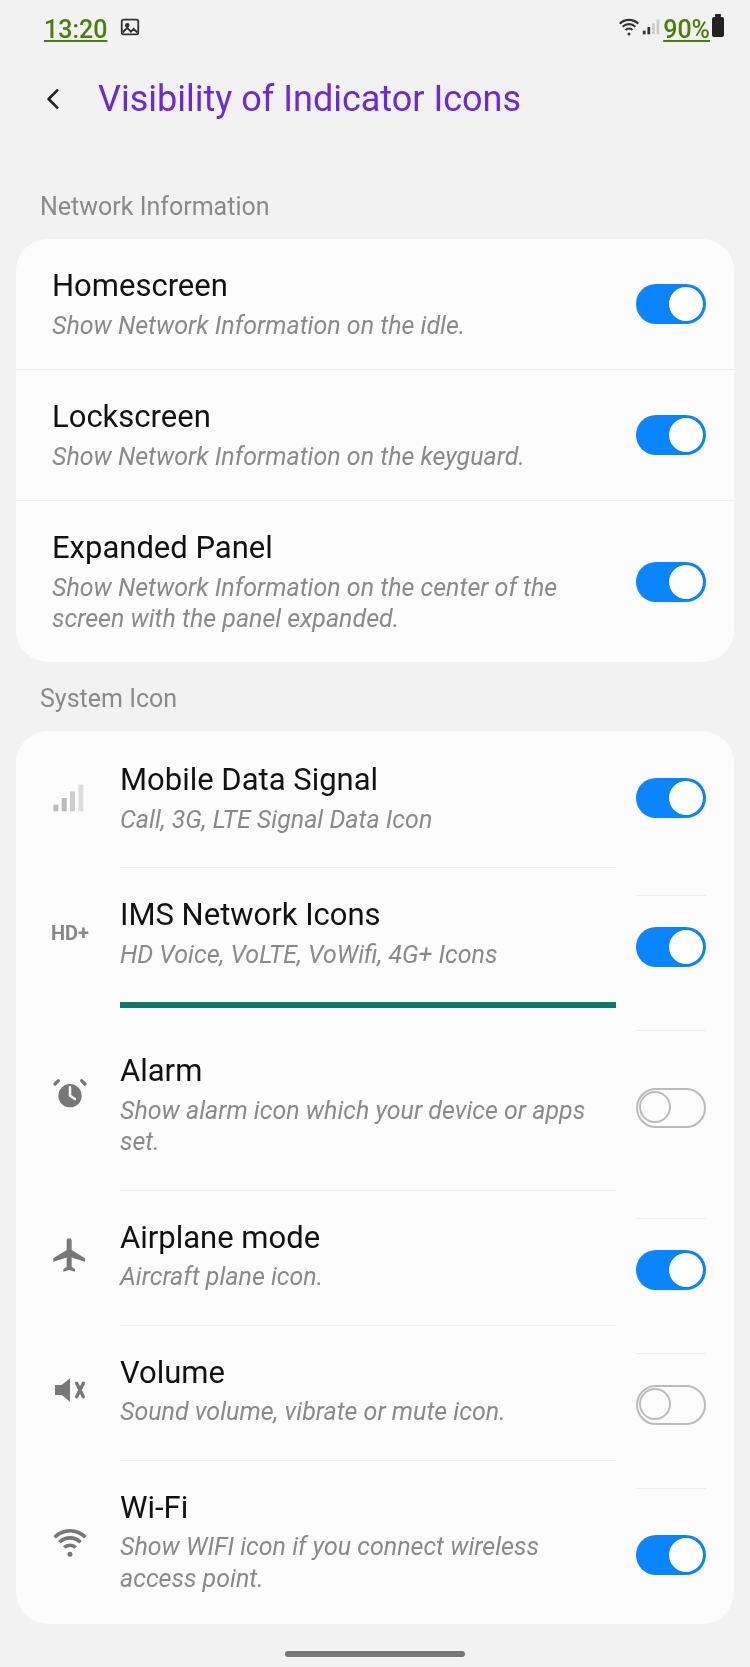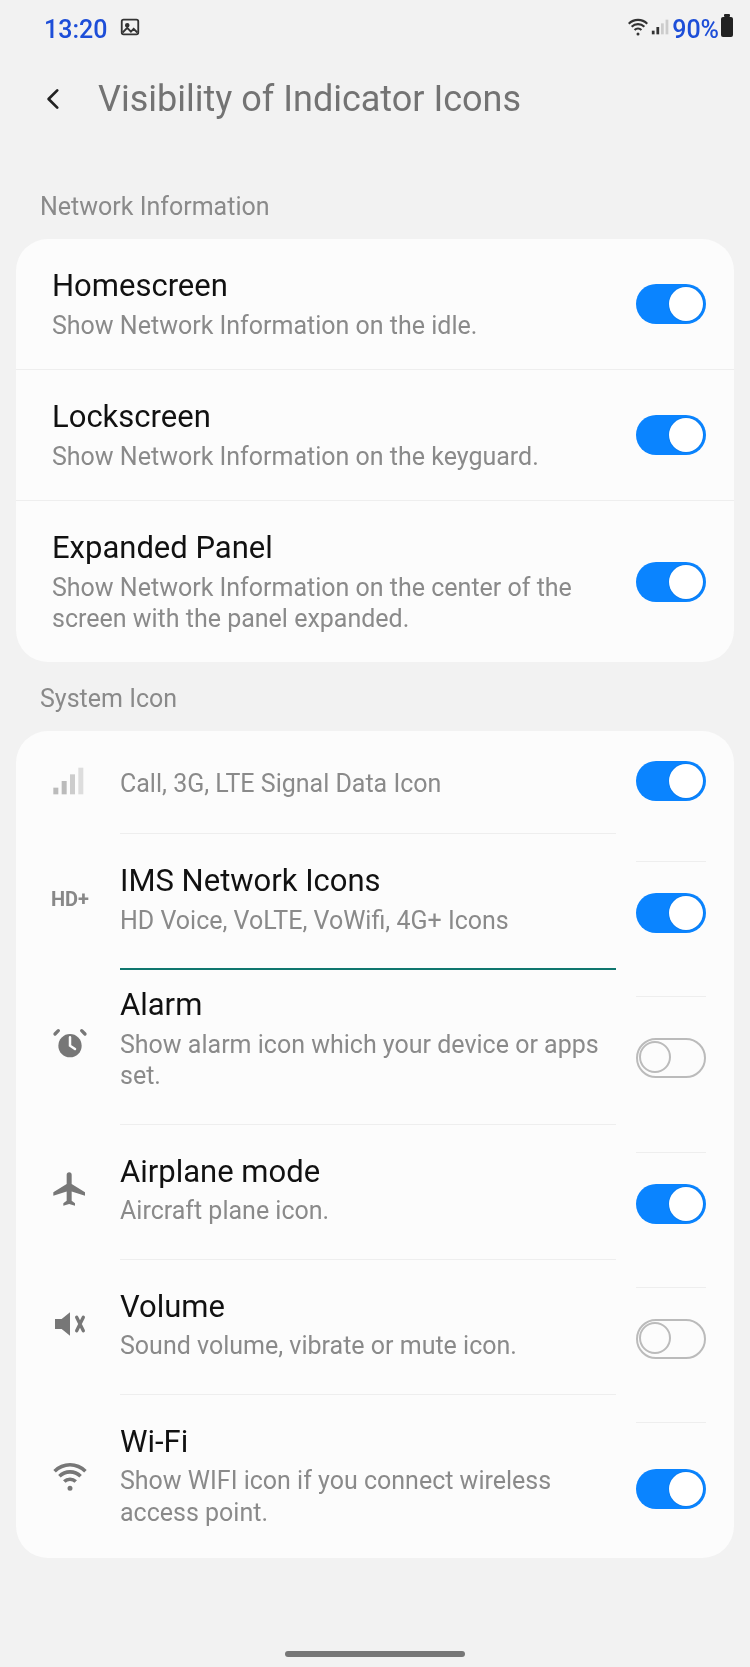--- a/index.html
+++ b/index.html
@@ -8,35 +8,36 @@
     height: 1667px;
     background: #f2f2f2;
     font-family: -apple-system, BlinkMacSystemFont, "Segoe UI", Roboto, Arial, sans-serif;
     color: #000;
     overflow: hidden;
   }
   .status-bar {
     display: flex;
     justify-content: space-between;
     align-items: center;
-    padding: 14px 15px 10px 44px;
+    padding: 14px 24px 10px 44px;
     font-size: 25px;
     font-weight: 500;
-    color: #1d4ed8;
+    color: #4d7c0f;
+    text-decoration: underline;
   }
   .status-left { display: flex; align-items: center; gap: 12px; }
   .status-right { display: flex; align-items: center; }
   .header {
     display: flex;
     align-items: center;
     padding: 24px 40px 50px 40px;
     gap: 30px;
   }
   .back-btn { width: 28px; height: 28px; display:flex; align-items:center; justify-content:center; }
-  .page-title { font-size: 36px; font-weight: 400; color: #737373; text-align: center; }
+  .page-title { font-size: 36px; font-weight: 400; color: #6d28d9; text-align: center; }
   .section-label {
     font-size: 25px;
     color: #8a8a8a;
     padding: 22px 40px 18px 40px;
   }
   .card {
     background: #fcfcfc;
     border-radius: 32px;
     margin: 0 16px;
     padding: 0;
@@ -51,21 +52,21 @@
   .row-icon {
     width: 60px;
     flex-shrink: 0;
     display: flex;
     align-items: center;
     justify-content: center;
     color: #888;
   }
   .row-text { flex: 1; min-width: 0; }
   .row-title { font-size: 31px; font-weight: 400; color: #111; line-height: 1.25; }
-  .row-sub { font-size: 25px; color: #8a8a8a; line-height: 1.25; margin-top: 4px; }
+  .row-sub { font-size: 25px; color: #8a8a8a; line-height: 1.25; margin-top: 4px; font-style: italic; }
   .toggle {
     width: 70px; height: 40px; border-radius: 20px;
     position: relative; flex-shrink: 0;
   }
   .toggle .knob {
     position: absolute; width: 34px; height: 34px; border-radius: 50%;
     top: 3px; background: #fff;
   }
   .toggle.on { background: #0a84ff; }
   .toggle.on .knob { right: 3px; box-shadow: 0 0 0 1px rgba(0,0,0,0.05); }
@@ -166,20 +167,21 @@
   <div class="row">
     <div class="row-icon">
       <svg width="40" height="40" viewBox="0 0 24 24">
           <rect x="2" y="16" width="3" height="4" fill="#bbb"></rect>
           <rect x="7" y="12" width="3" height="8" fill="#bbb"></rect>
           <rect x="12" y="8" width="3" height="12" fill="#ccc"></rect>
           <rect x="17" y="4" width="3" height="16" fill="#ddd"></rect>
         </svg>
     </div>
     <div class="row-text">
+      <div class="row-title">Mobile Data Signal</div>
       <div class="row-sub">Call, 3G, LTE Signal Data Icon</div>
     </div>
     <div class="toggle on">
         <div class="knob"></div>
       </div>
   </div>
 
   <div class="row" style="border-top:none;">
     <div class="row-icon">
       <span class="hd-text">HD+</span>
@@ -196,21 +198,21 @@
   </div>
 
   <div class="row" style="border-top:none;">
     <div class="row-icon">
       <svg width="40" height="40" viewBox="0 0 24 24" fill="#777">
           <circle cx="12" cy="13" r="7"></circle>
           <path d="M12 8v5l3 2" stroke="#fcfcfc" stroke-width="1.5" fill="none" stroke-linecap="round"></path>
           <path d="M5 4l-2 2M19 4l2 2" stroke="#777" stroke-width="2" stroke-linecap="round"></path>
         </svg>
     </div>
-    <div class="row-text" style="border-top:2px solid #0f766e; padding-top:16px;">
+    <div class="row-text" style="border-top:6px solid #0f766e; padding-top:44px;">
       <div class="row-title">Alarm</div>
       <div class="row-sub">Show alarm icon which your device or apps set.</div>
     </div>
     <div style="border-top:1px solid #eee; padding-top:28px; align-self:stretch; display:flex; align-items:center;">
       <div class="toggle off">
           <div class="knob"></div>
         </div>
     </div>
   </div>
 

